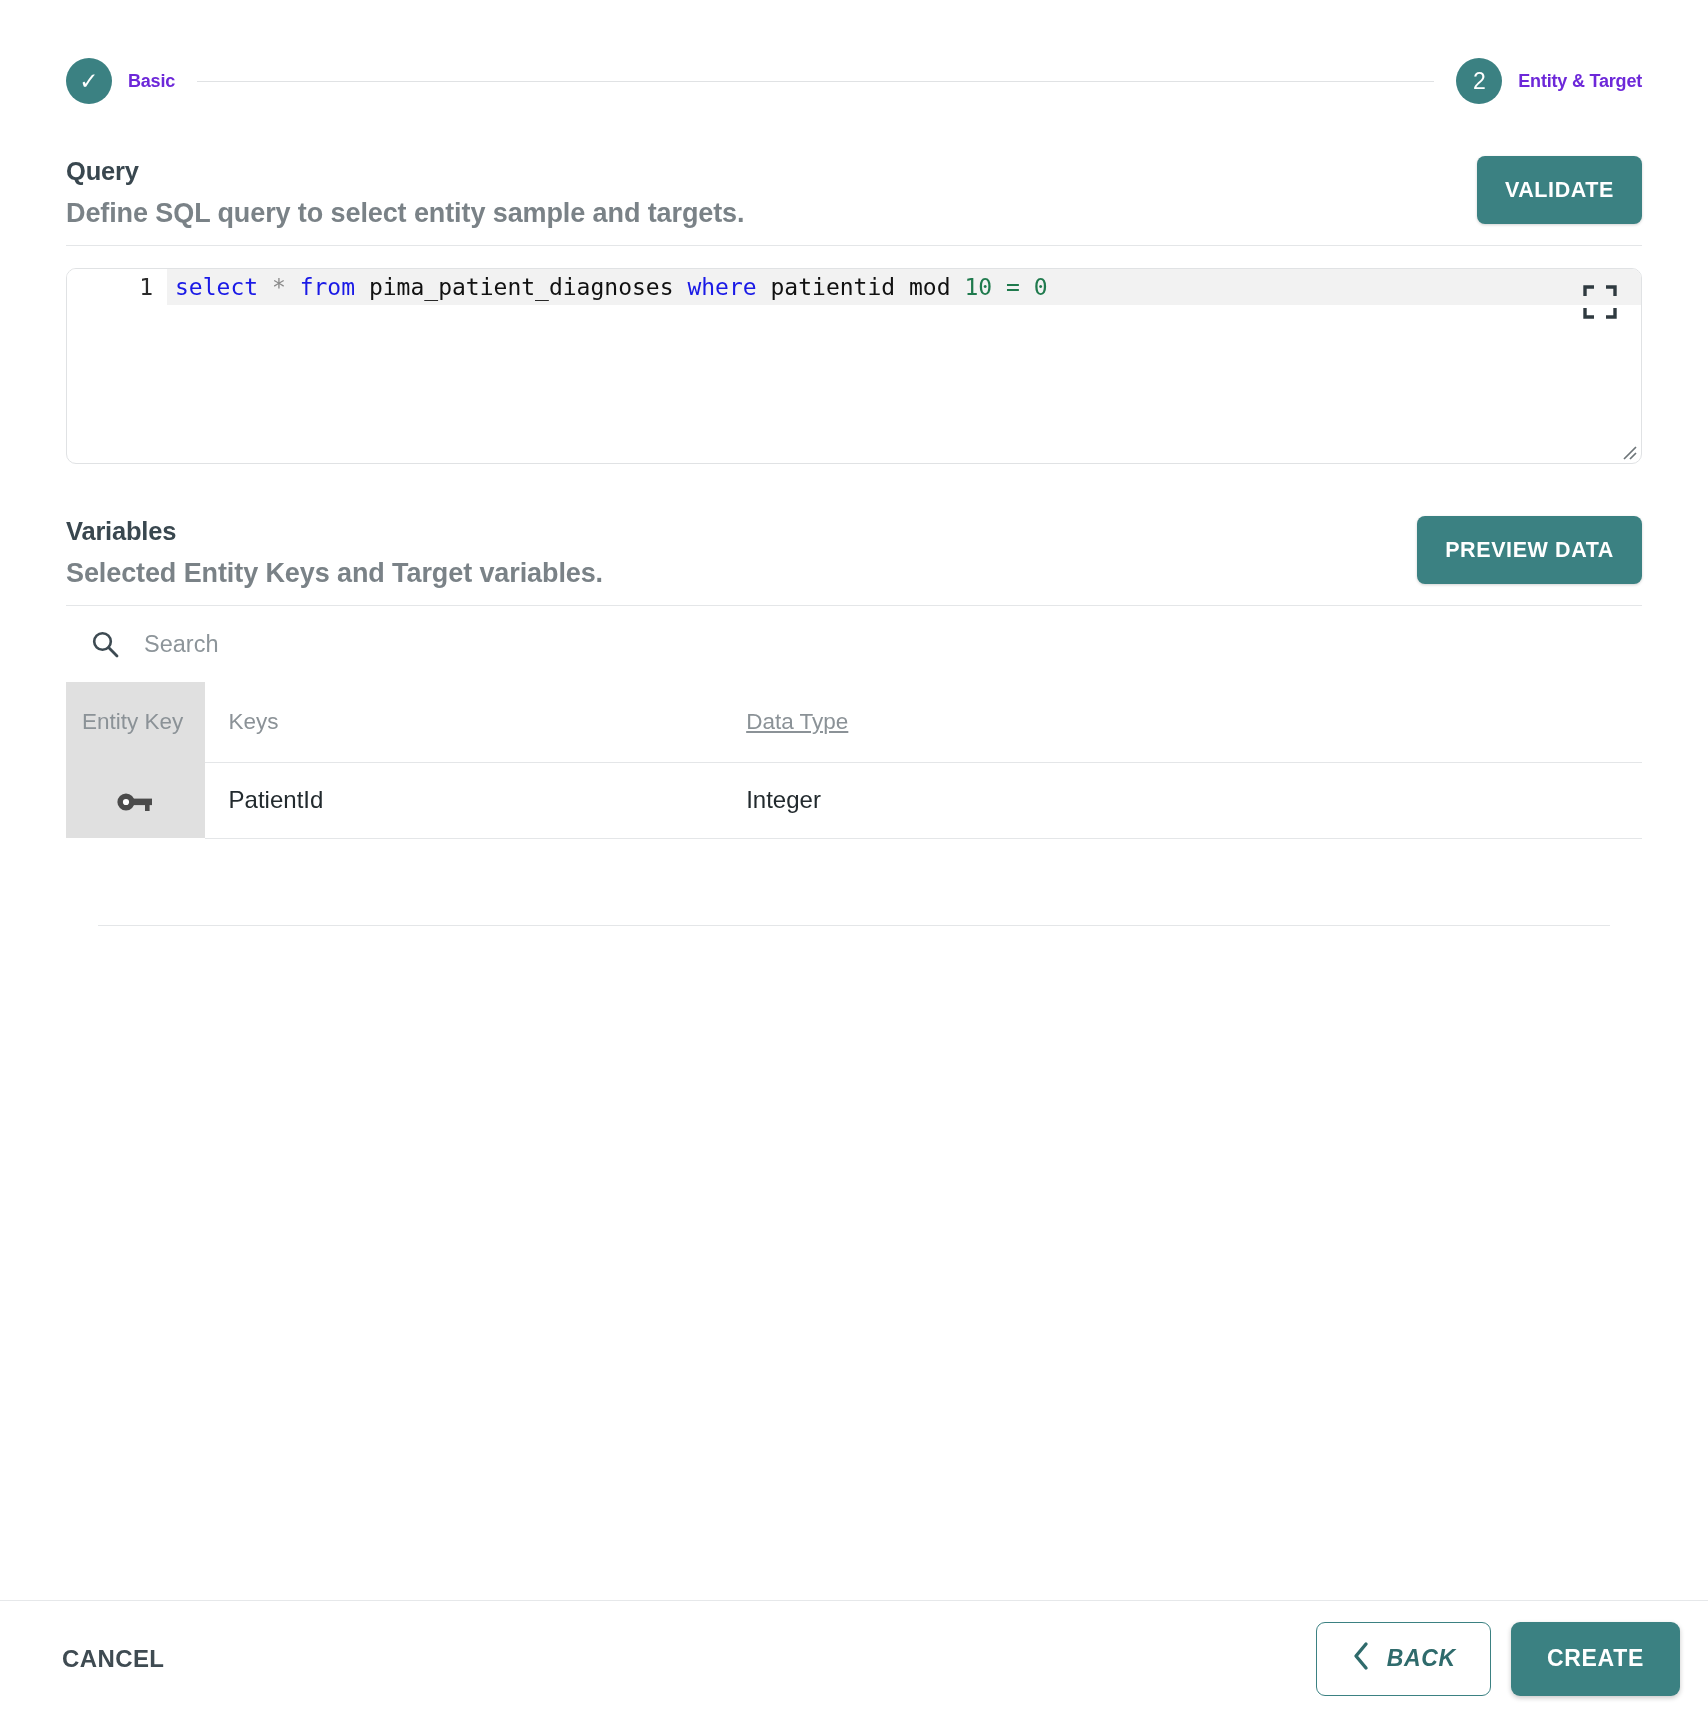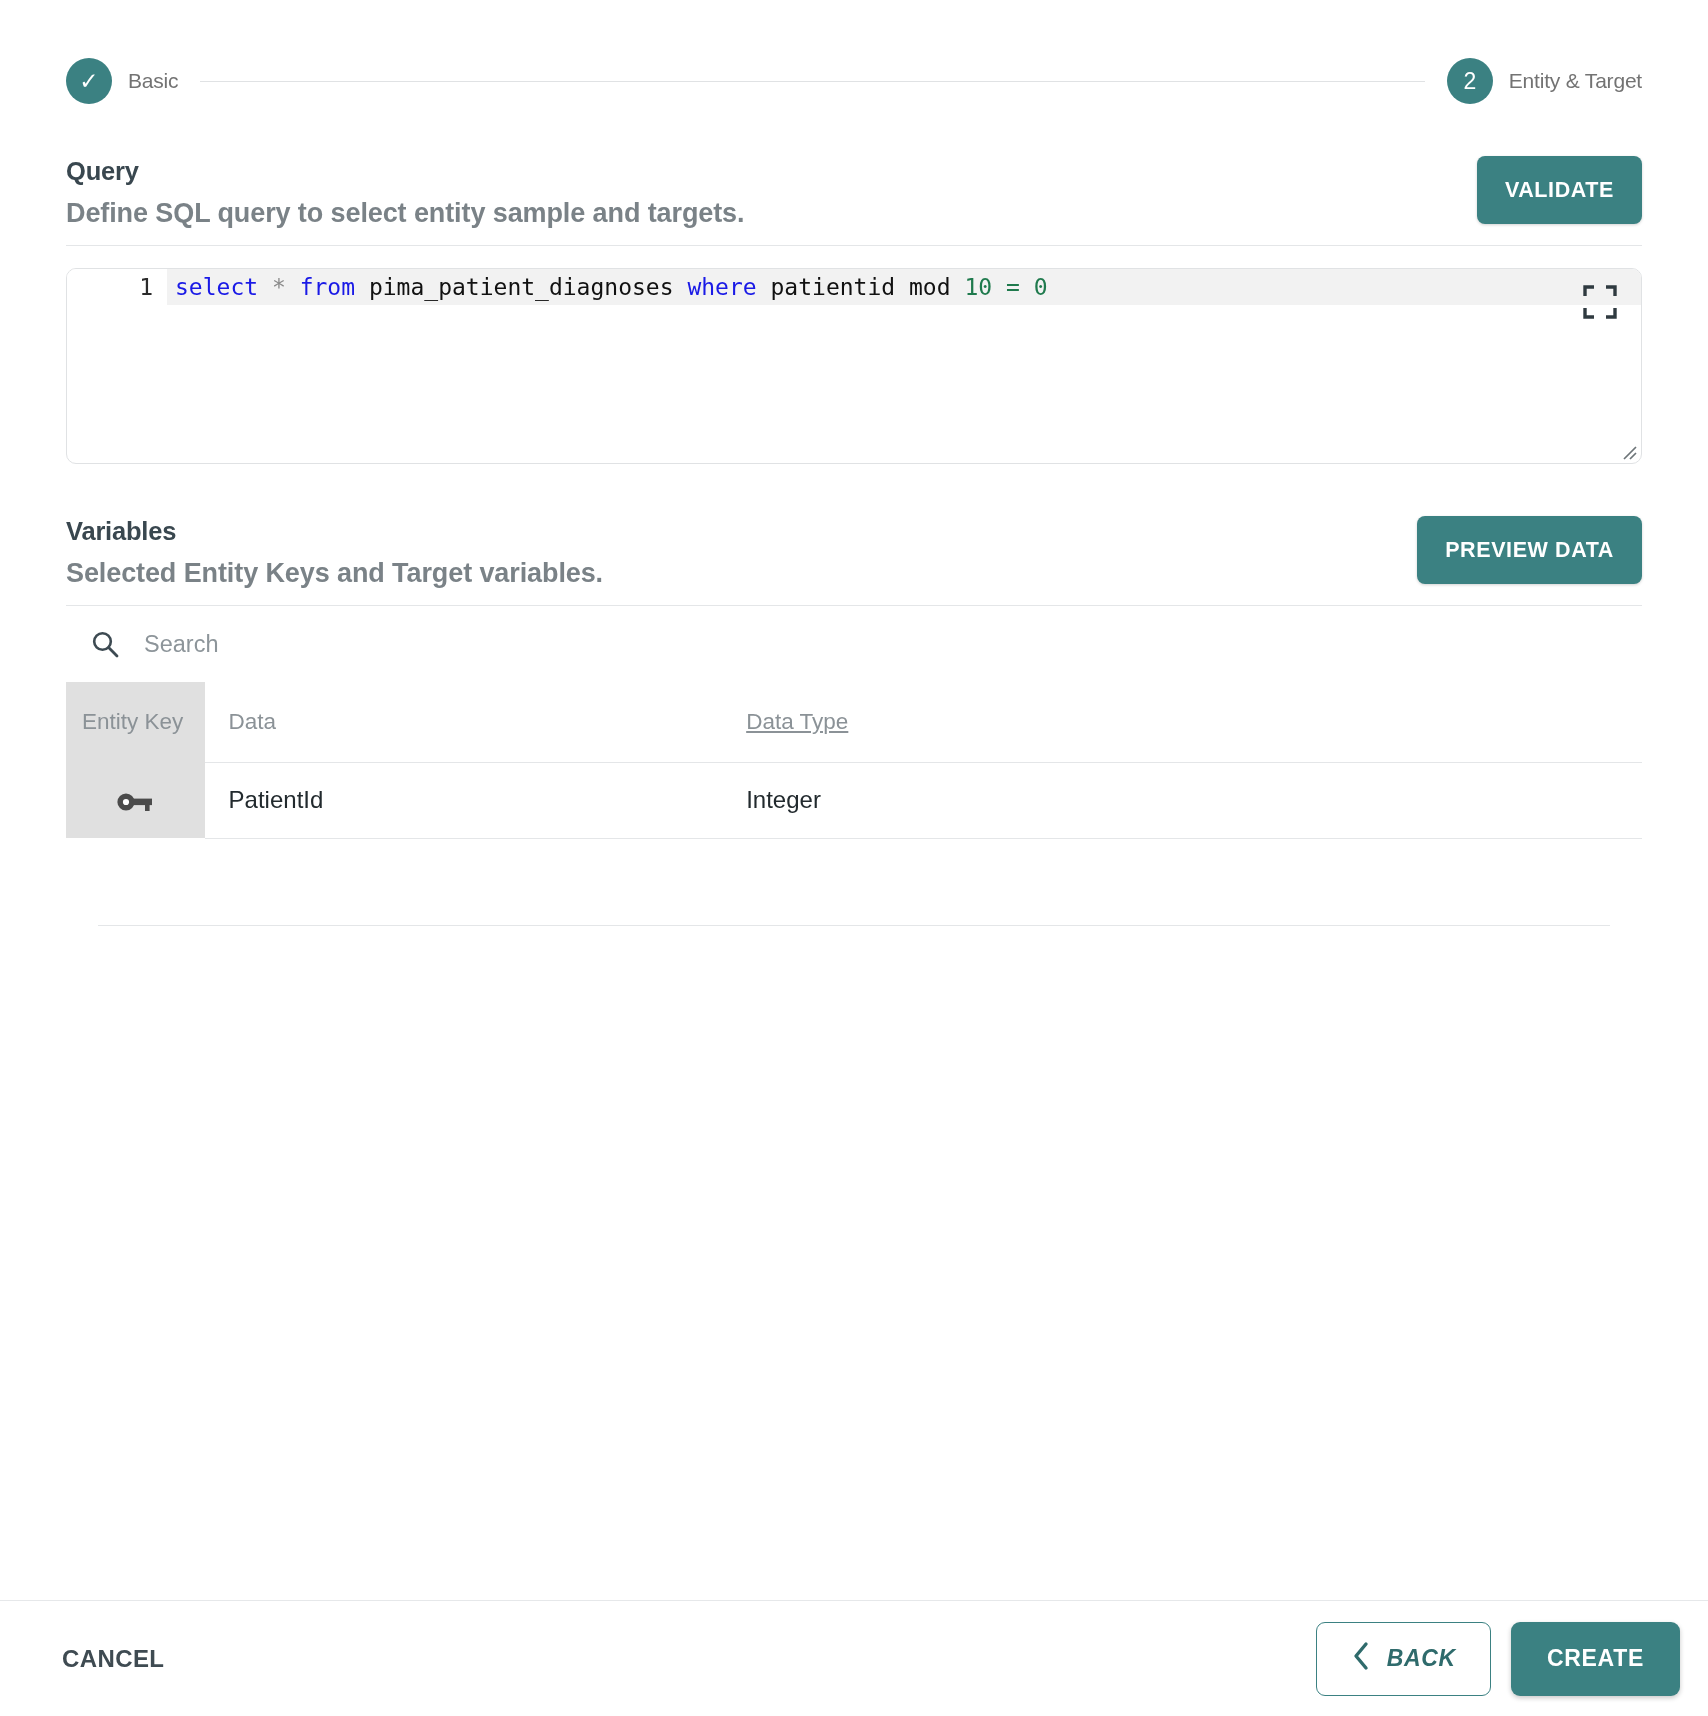--- a/index.html
+++ b/index.html
@@ -59,23 +59,23 @@
   .step { display: flex; align-items: center; gap: 16px; }
   .step-bubble {
     width: 46px; height: 46px; border-radius: 50%;
     background: #3b8182;
     color: #fff;
     display: flex; align-items: center; justify-content: center;
     font-size: 23px; font-weight: 500;
     flex: 0 0 46px;
   }
   .step-label {
-    font-size: 21px;
-    font-weight: normal;
-    color: #737373;
+    font-size: 18px;
+    font-weight: bold;
+    color: #6d28d9;
     letter-spacing: -0.2px;
   }
   .step-line {
     flex: 1 1 auto;
     height: 1px;
     background: #e0e2e4;
     margin: 0 22px;
   }
 
   
@@ -398,21 +398,21 @@
       <table class="vtable">
         <colgroup>
           <col class="c-key">
             <col class="c-name">
             <col class="c-type">
             <col class="c-tag">
         </colgroup>
         <thead>
           <tr>
             <th class="th-key">Entity Key</th>
-            <th class="th-name">Data</th>
+            <th class="th-name">Keys</th>
             <th class="th-type">Data Type</th>
             <th class="th-tag"></th>
           </tr>
         </thead>
         <tbody>
           <tr>
             <td class="td-key">
               <span class="key-icon">
                 <svg width="38" height="24" viewBox="0 0 38 24" aria-hidden="true">
                   <circle cx="10" cy="12" r="8.6" fill="#4b4b4b"></circle>

